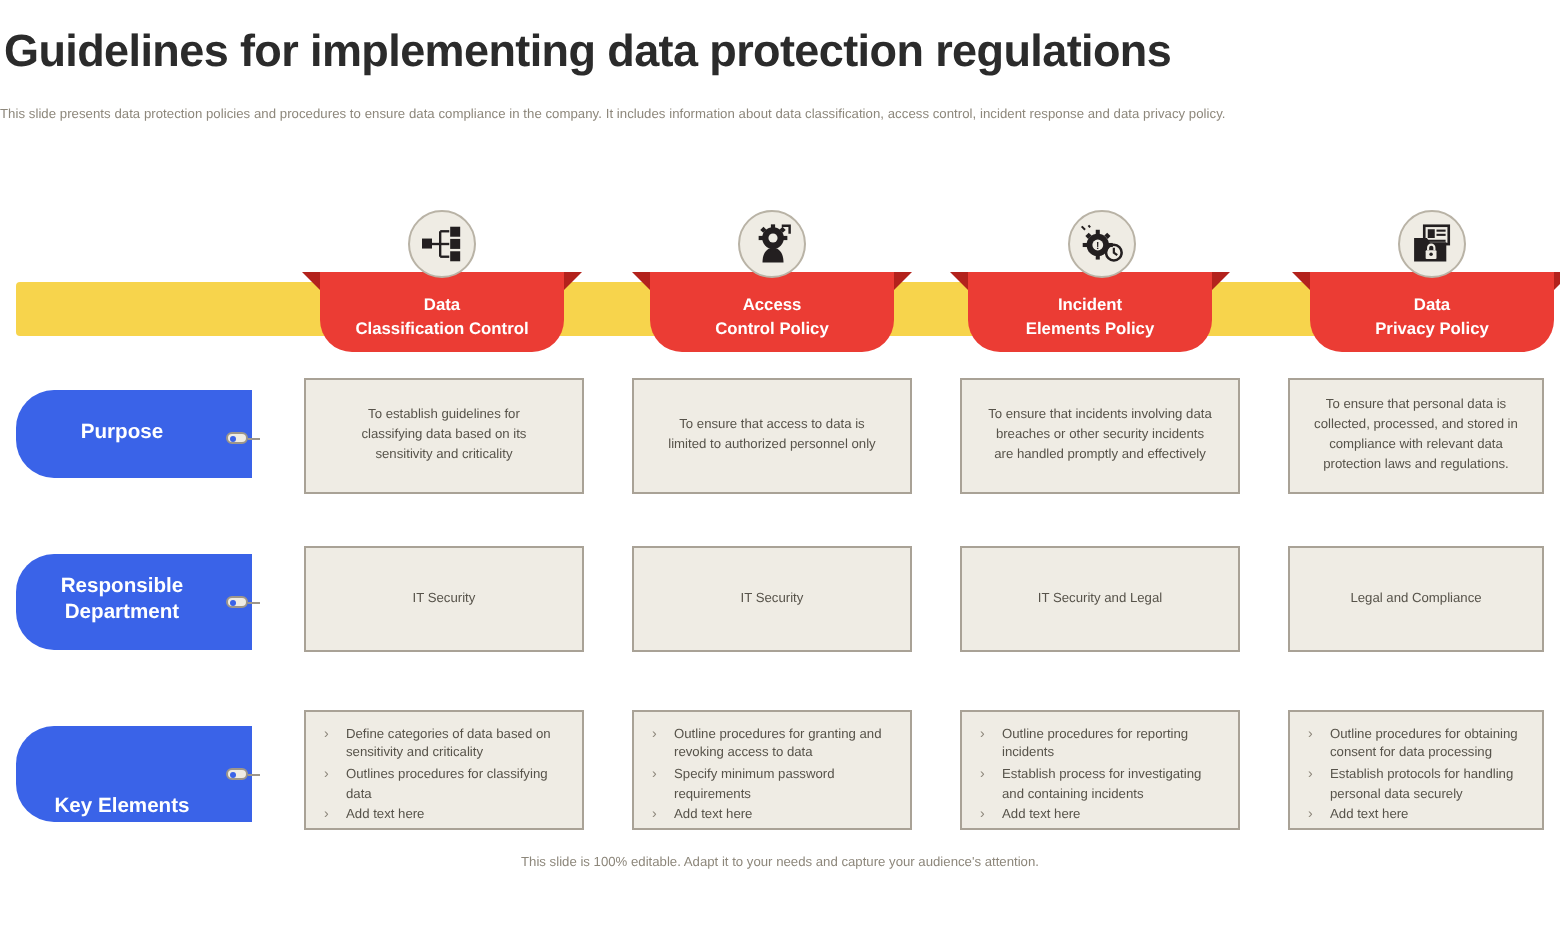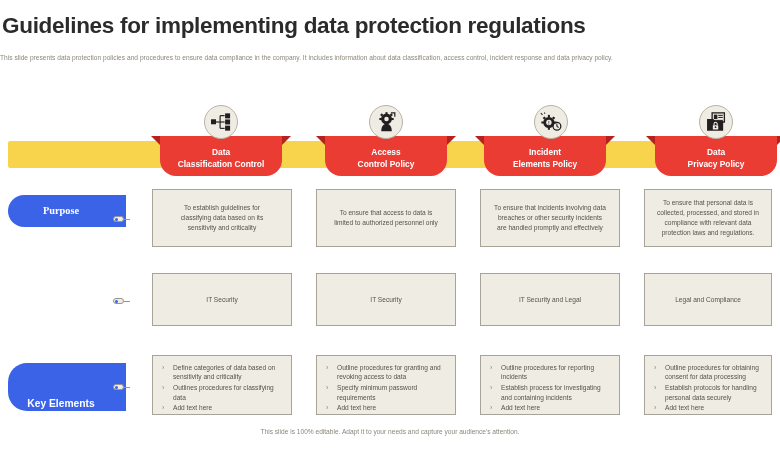--- a/index.html
+++ b/index.html
@@ -325,21 +325,21 @@
       <circle cx="10.9" cy="17.3" r="1" fill="#231f20"></circle>
     </svg>
   </div>
   <div class="banner" style="left:655px;">
     <span class="btxt">
       <span>Data</span>
       <span>Privacy Policy</span>
     </span>
   </div>
 
-  <div class="row-label" style="top:195px; height:32px;font-family:Liberation Serif, serif;">
+  <div class="row-label" style="top:195px; height:44px;">
     <span class="rl-txt">
       <span>Purpose</span>
     </span>
   </div>
   <div class="connector" style="left:113px; top:215px;">
     <div class="pill"></div>
       <div class="stub"></div>
   </div>
 
   <div class="cell centered" style="left:152px; top:189px; width:140px; height:58px;">
@@ -364,20 +364,26 @@
   </div>
   <div class="cell centered" style="left:644px; top:189px; width:128px; height:58px;">
     <span class="ctxt">
       <span>To ensure that personal data is</span>
       <span>collected, processed, and stored in</span>
       <span>compliance with relevant data</span>
       <span>protection laws and regulations.</span>
     </span>
   </div>
 
+  <div class="row-label" style="top:277px; height:48px;">
+    <span class="rl-txt">
+      <span>Responsible</span>
+      <span>Department</span>
+    </span>
+  </div>
   <div class="connector" style="left:113px; top:297px;">
     <div class="pill"></div>
       <div class="stub"></div>
   </div>
 
   <div class="cell centered" style="left:152px; top:273px; width:140px; height:53px;">
     <span class="ctxt">
         <span>IT Security</span>
       </span>
   </div>

